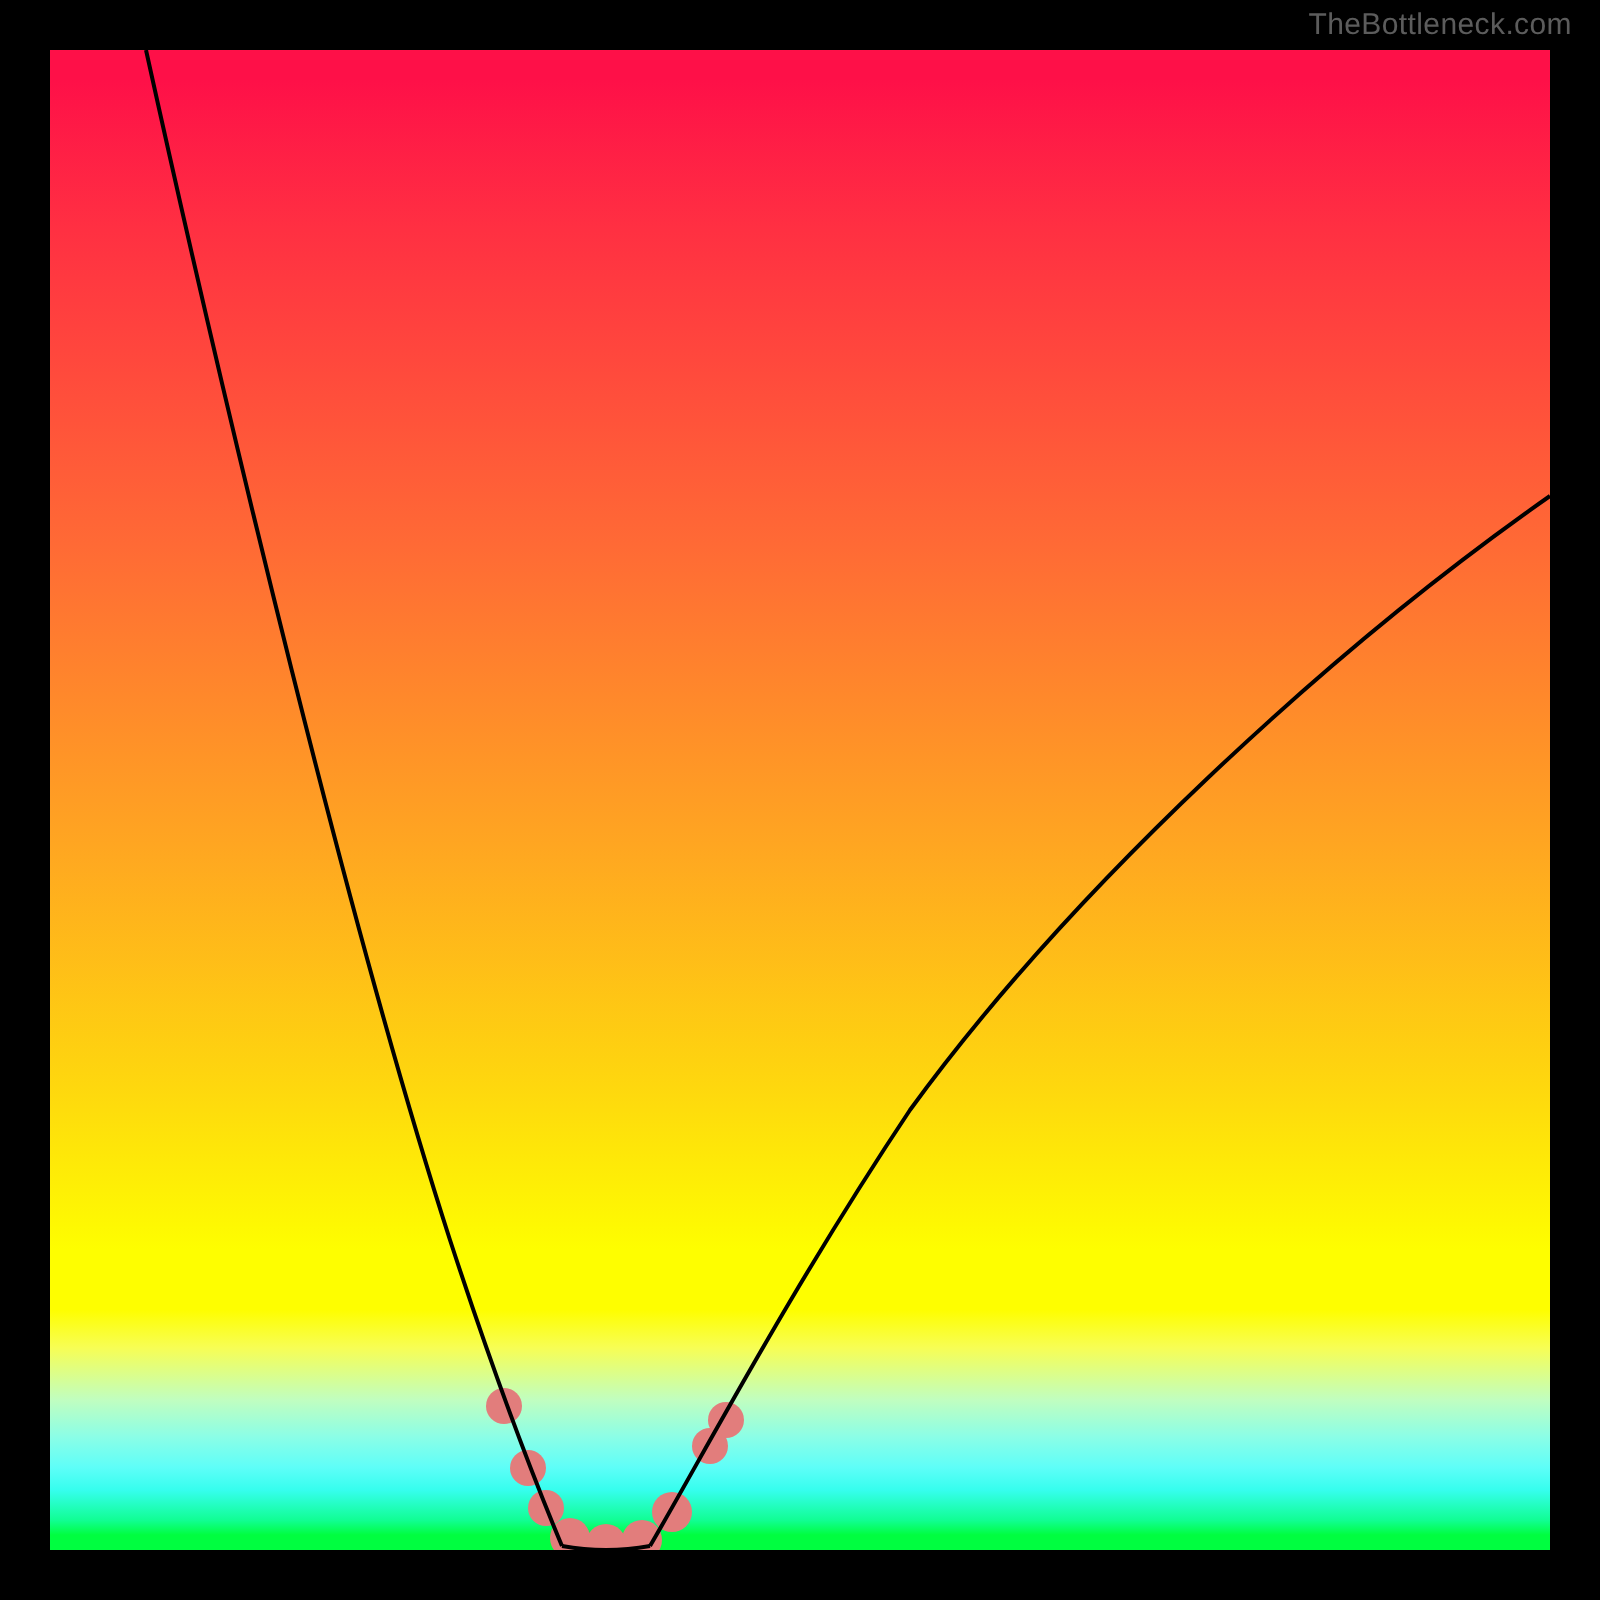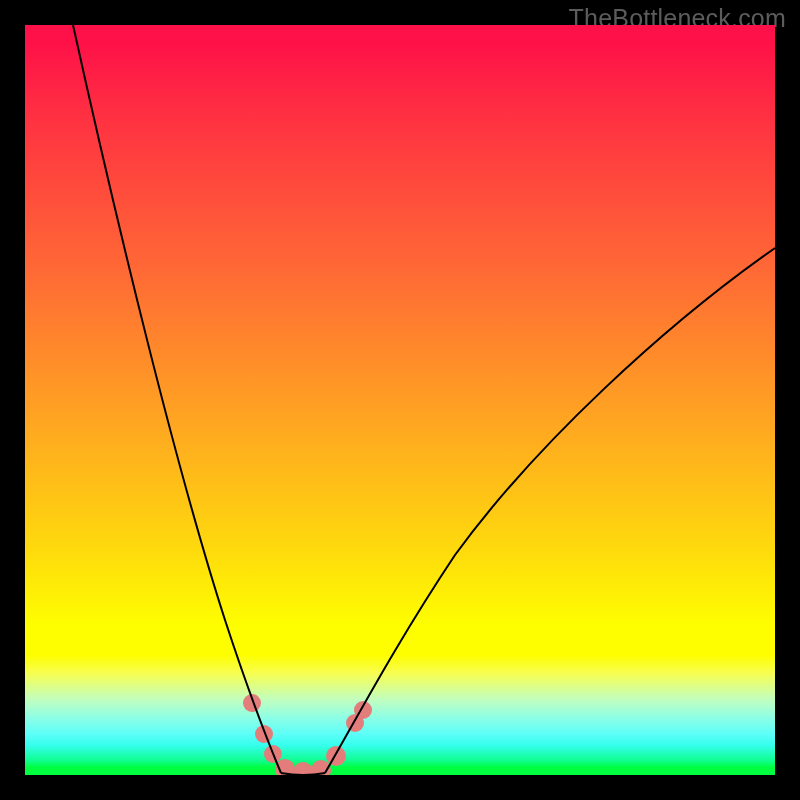--- a/index.html
+++ b/index.html
@@ -8,21 +8,21 @@
     position: relative;
     width: 800px;
     height: 800px;
     background: #000;
   }
   .watermark {
     position: absolute;
     top: 4px;
     right: 14px;
     font-family: Arial, Helvetica, sans-serif;
-    font-size: 25px;
+    font-size: 15px;
     color: #5c5c5c;
     letter-spacing: 0.2px;
   }
   .plot {
     position: absolute;
     left: 25px;
     top: 25px;
     width: 750px;
     height: 750px;
     overflow: hidden;

